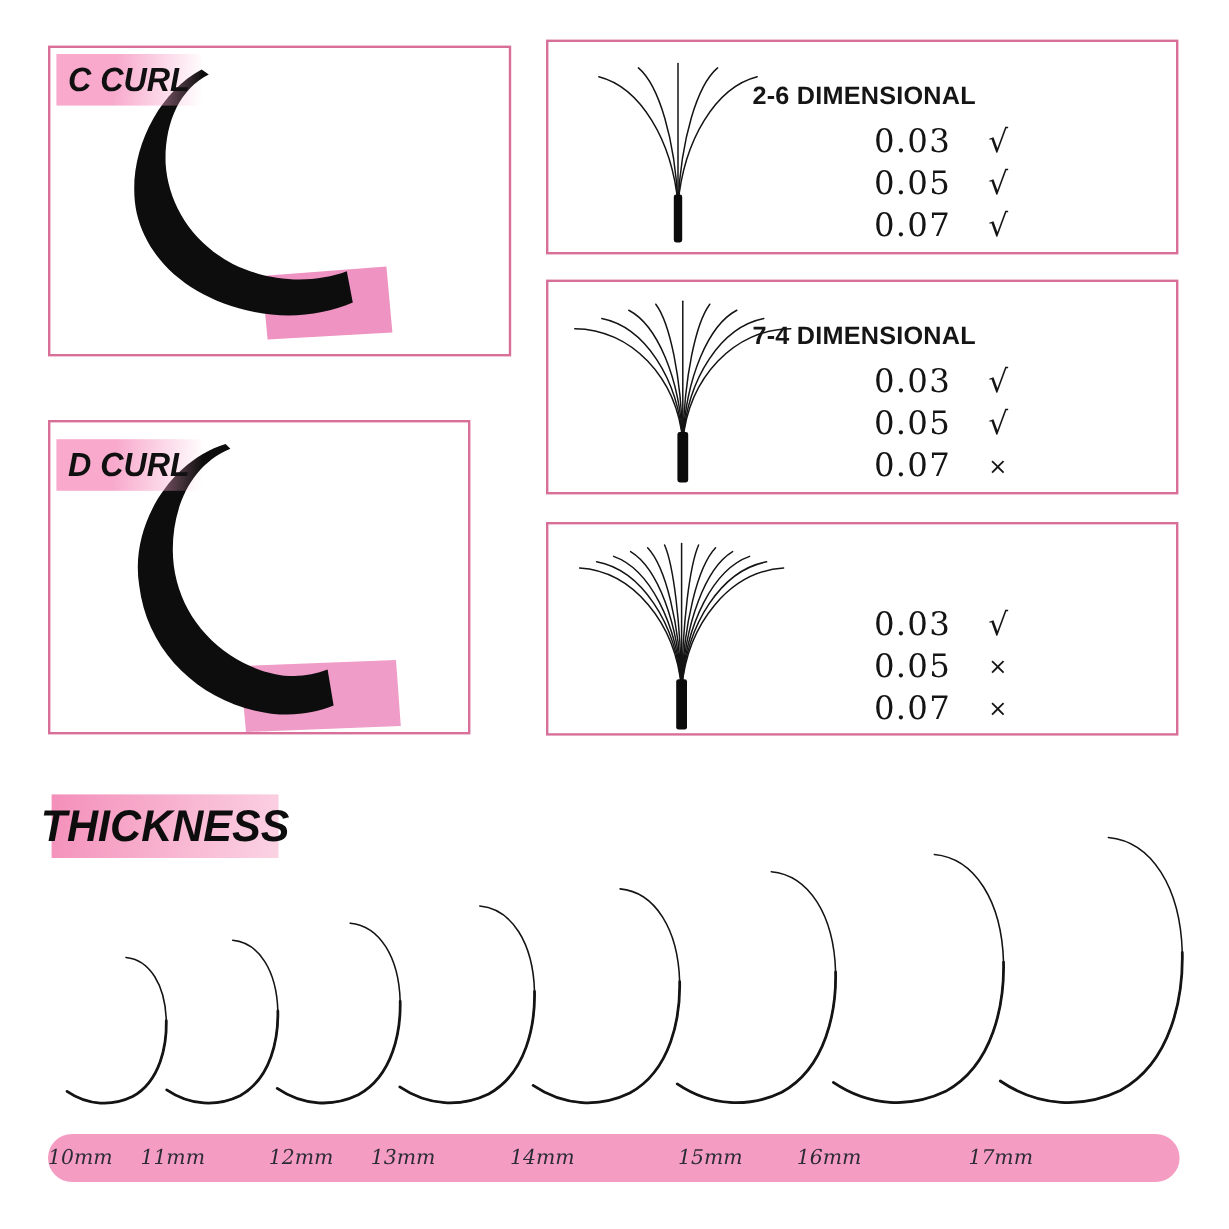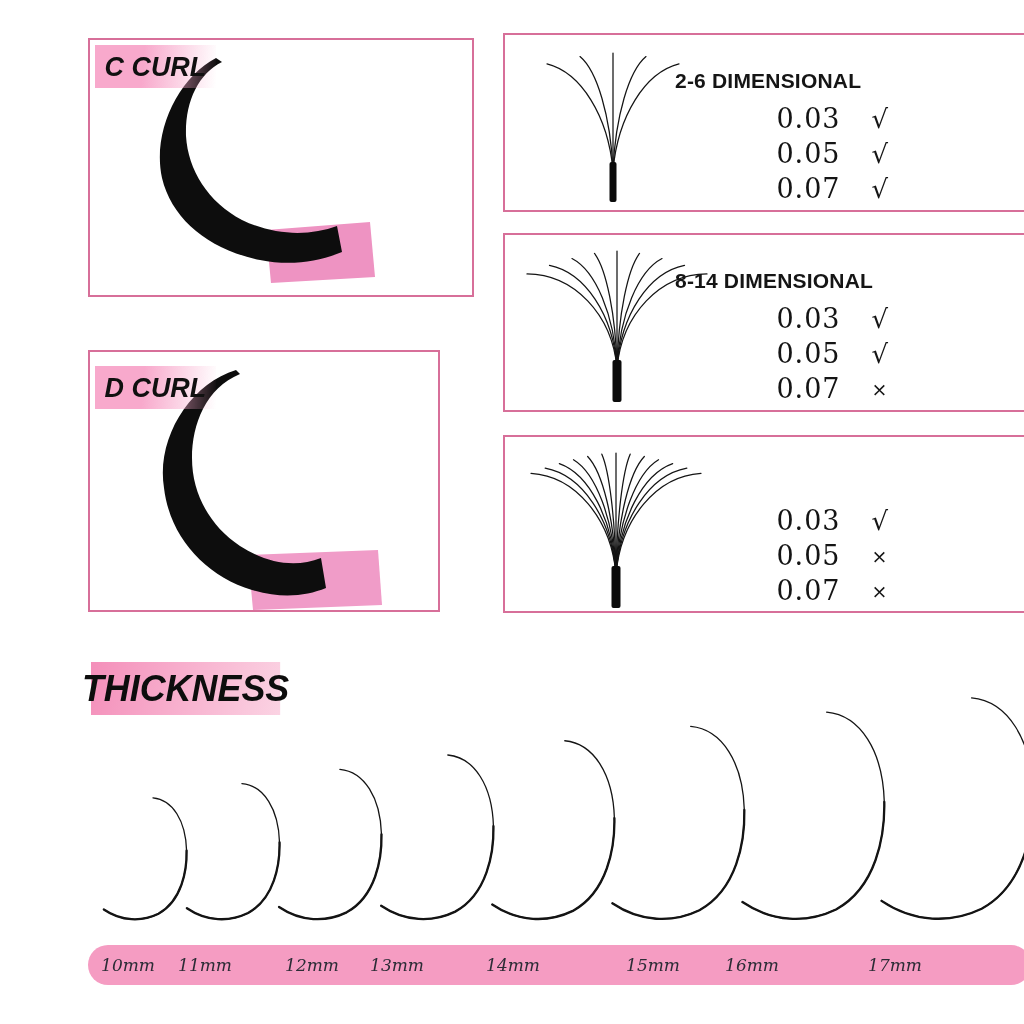--- a/index.html
+++ b/index.html
@@ -6,21 +6,21 @@
     --card-border:#d76f99;
     --badge-pink:#f8a9cc;
     --badge-deep:#f48fba;
     --badge-light:#fbd3e3;
     --bar-pink:#f59cc2;
     --pad-pink:#ee93c2;
     --ink:#141414;
   }
   html,body{margin:0;padding:0;background:#ffffff;}
   body{width:1024px;height:1024px;position:relative;font-family:"Liberation Sans",sans-serif;overflow:hidden;}
-  .page{position:absolute;inset:0;background:#fff;margin-left:48px;}
+  .page{position:absolute;inset:0;background:#fff;}
 
   .card{position:absolute;background:#fff;border:2px solid var(--card-border);box-sizing:content-box;}
   #curl-card-c{left:40px;top:38px;width:382px;height:255px;}
   #curl-card-d{left:40px;top:350px;width:348px;height:258px;}
   #dim-card-0{left:455px;top:33px;width:523px;height:175px;}
   #dim-card-1{left:455px;top:233px;width:523px;height:175px;}
   #dim-card-2{left:455px;top:435px;width:523px;height:174px;}
 
   .curl-illu{position:absolute;inset:0;width:100%;height:100%;}
 
@@ -56,21 +56,21 @@
     transform:scaleX(0.97);transform-origin:left center;
   }
 
   #lash-row{position:absolute;left:40px;top:688px;width:950px;height:252px;}
 
   #length-bar{
     position:absolute;left:40px;top:945px;width:943px;height:40px;
     border-radius:20px;background:var(--bar-pink);
   }
   .len-label{
-    position:absolute;top:0;height:32px;line-height:40px;width:80px;text-align:center;
+    position:absolute;top:0;height:32px;line-height:40px;width:80px;text-align:left;
     font-family:"DejaVu Serif",serif;font-style:italic;font-size:17px;color:#2c2c36;
   }
 </style>
 </head>
 <body>
 
 <div class="page">
 
   <div class="card" id="curl-card-c">
     <svg class="curl-illu" viewBox="0 0 382 255">
@@ -134,21 +134,21 @@
         <path d="M 112 127 C 108.25 73.22, 79.6 31.50025000000001, 44.5 24.44587371958572" fill="none" stroke="#141414" stroke-width="1.25" stroke-linecap="round"></path>
         <path d="M 112 127 C 109.5 73.22, 90.4 29.783500000000007, 67 17.550884019397884" fill="none" stroke="#141414" stroke-width="1.25" stroke-linecap="round"></path>
         <path d="M 112 127 C 110.75 73.22, 101.2 28.06675000000001, 89.5 12.490862799231039" fill="none" stroke="#141414" stroke-width="1.25" stroke-linecap="round"></path>
         <path d="M 112 127 C 112 73.22, 112 26.35000000000001, 112 10" fill="none" stroke="#141414" stroke-width="1.25" stroke-linecap="round"></path>
         <path d="M 112 127 C 113.25 73.22, 122.8 28.06675000000001, 134.5 12.490862799231039" fill="none" stroke="#141414" stroke-width="1.25" stroke-linecap="round"></path>
         <path d="M 112 127 C 114.5 73.22, 133.6 29.783500000000007, 157 17.550884019397884" fill="none" stroke="#141414" stroke-width="1.25" stroke-linecap="round"></path>
         <path d="M 112 127 C 115.75 73.22, 144.4 31.50025000000001, 179.5 24.44587371958572" fill="none" stroke="#141414" stroke-width="1.25" stroke-linecap="round"></path>
         <path d="M 112 127 C 117 73.22, 155.2 33.217000000000006, 202 32.89" fill="none" stroke="#141414" stroke-width="1.25" stroke-linecap="round"></path>
         <rect x="107.5" y="119" width="9" height="42" rx="2" fill="#0b0b0b"></rect>
       </svg>
-    <div class="dim-title">8-14 DIMENSIONAL</div>
+    <div class="dim-title">7-4 DIMENSIONAL</div>
     <div class="dim-rows">
       <div class="dim-row">
         <span class="dim-size">0.03</span>
         <span class="dim-mark">√</span>
       </div>
       <div class="dim-row">
         <span class="dim-size">0.05</span>
         <span class="dim-mark">√</span>
       </div>
       <div class="dim-row">

